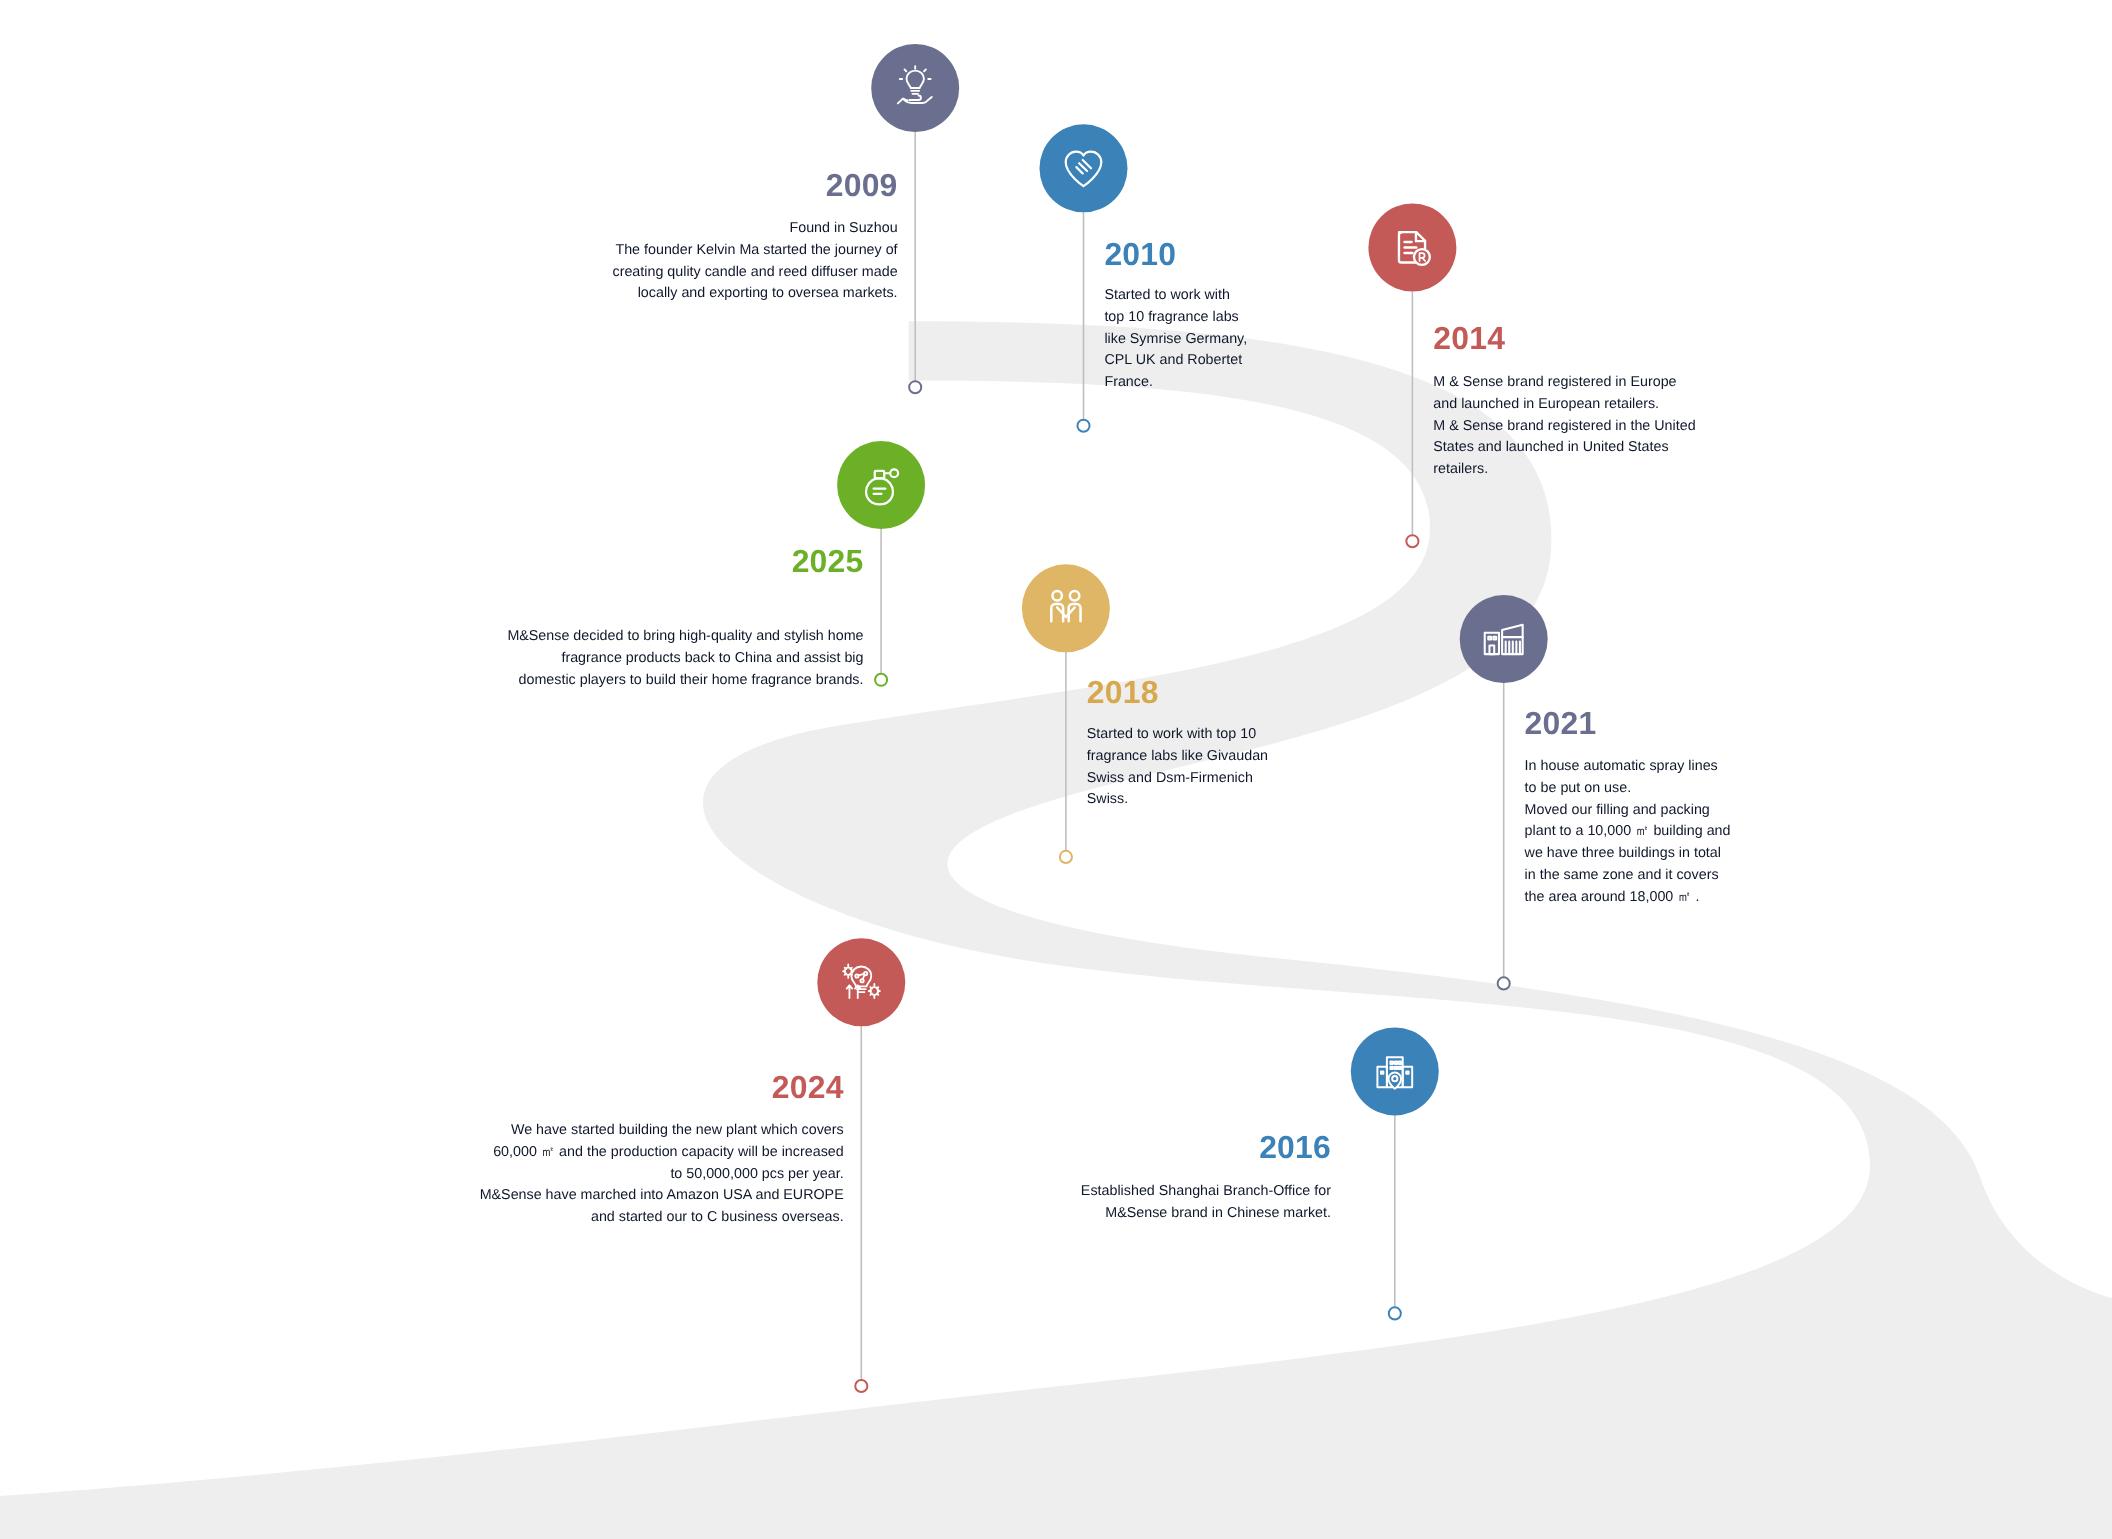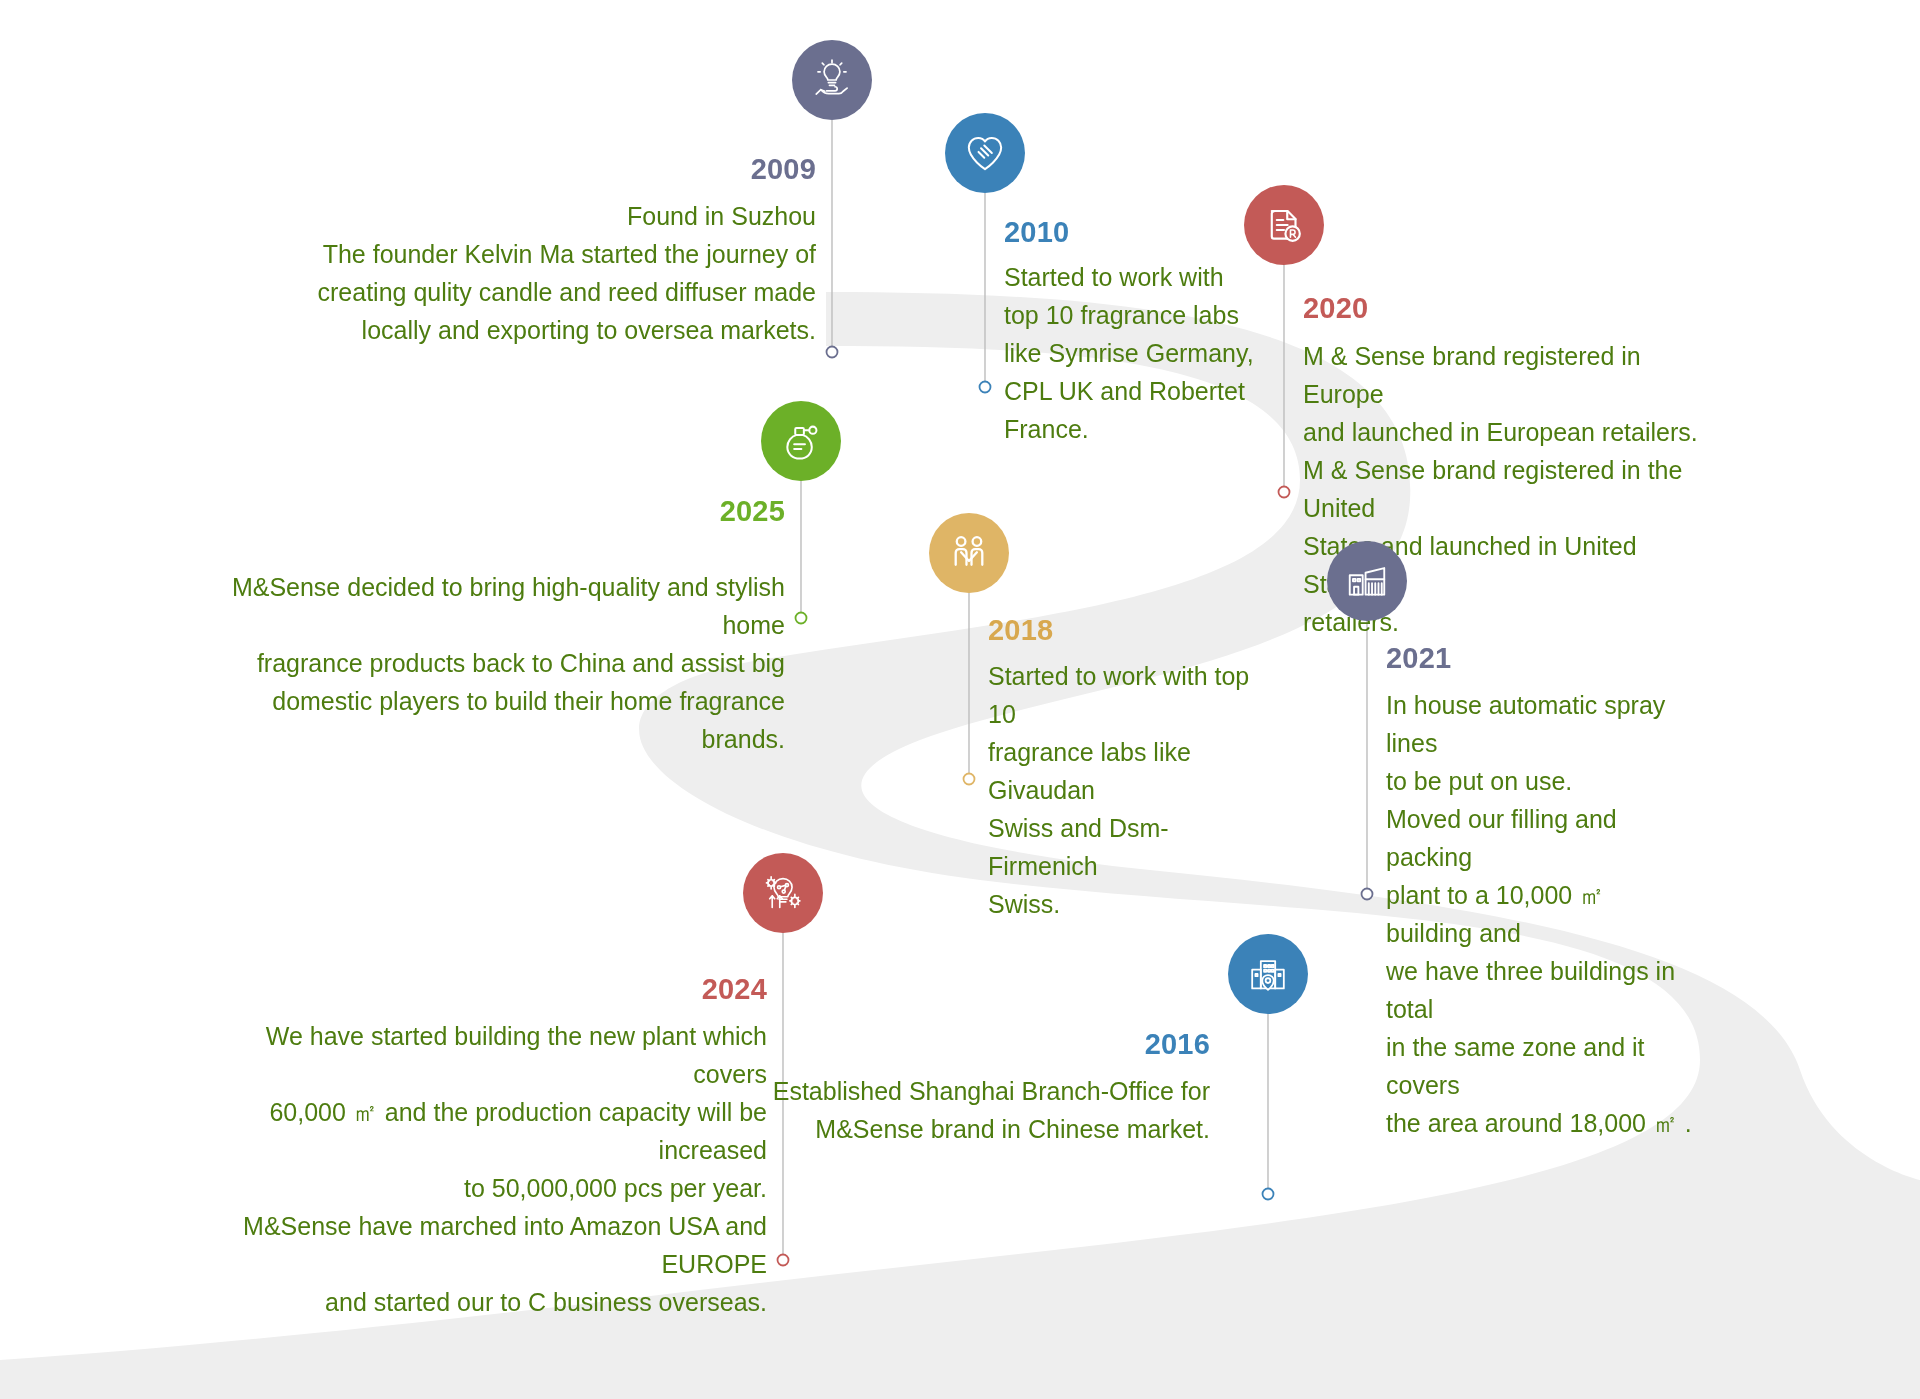--- a/index.html
+++ b/index.html
@@ -54,23 +54,23 @@
   .year {
     position: absolute;
     font-size: 29px;
     font-weight: bold;
     letter-spacing: 0.2px;
     white-space: nowrap;
     line-height: 1;
   }
   .desc {
     position: absolute;
-    font-size: 25px;
+    font-size: 13px;
     line-height: 1.52;
-    color: #4d7c0f;
+    color: #0f172a;
     white-space: pre-line;
   }
   .align-right { text-align: right; }
   .align-left  { text-align: left; }
 </style>
 </head>
 <body>
 
 <div id="stage">
 
@@ -163,21 +163,21 @@
       <span>
         <svg viewBox="0 0 64 64" fill="none" stroke="#ffffff" stroke-width="3" stroke-linecap="round" stroke-linejoin="round">
           <path d="M15 12.5h22l11 11v24.5a3 3 0 0 1-3 3H18a3 3 0 0 1-3-3v-32a3 3 0 0 1 3-3z"></path>
           <path d="M36.5 12.5v11.5H48"></path>
           <path d="M22 25h9M22 32h15M22 39h10"></path>
           <circle cx="44" cy="44" r="10" fill="#c35a57" stroke="#ffffff" stroke-width="3"></circle>
           <path d="M41 49v-10h3.4a3 3 0 0 1 0 6H41m3.4 0L48 49" stroke-width="2.2"></path>
         </svg>
       </span>
     </div>
-    <div class="year align-left" style="left:1303px; top:294px; width:400px; color:#c35a57;">2020</div>
+    <div class="year align-left" style="left:1303px; top:294px; width:400px; color:#c35a57;">2014</div>
     <div class="desc align-left" style="left:1303px; top:337px; width:400px;">M &amp; Sense brand registered in Europe
 and launched in European retailers.
 M &amp; Sense brand registered in the United
 States and launched in United States
 retailers.</div>
   </div>
 
   <div class="milestone">
     <div class="badge" style="left:761px; top:401px; background:#6cb028;">
       <span>

